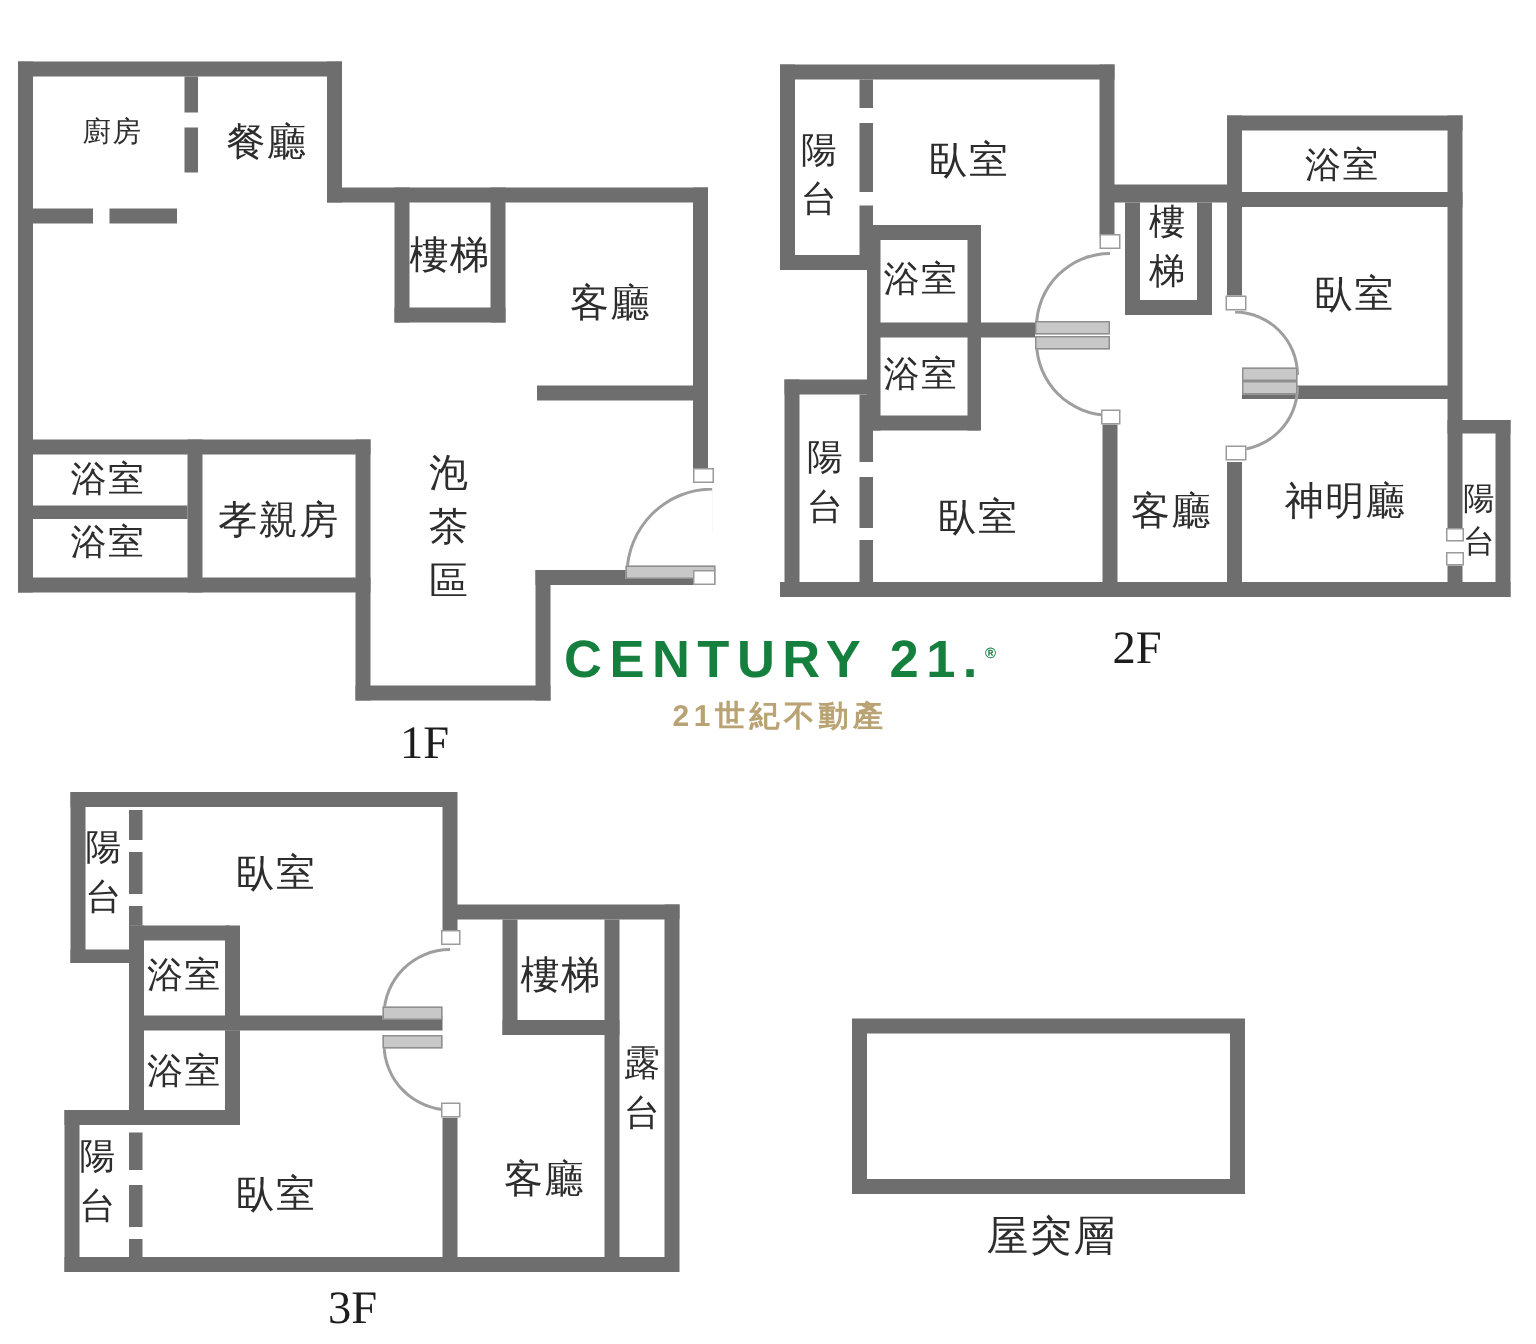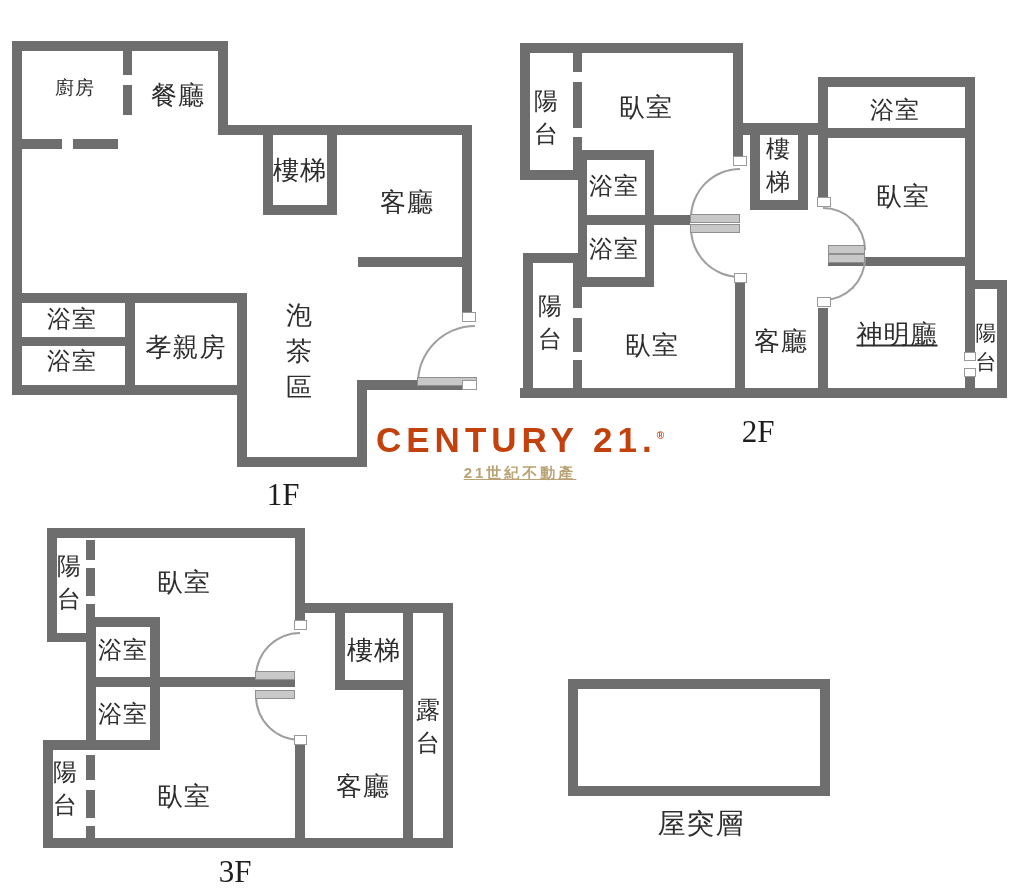--- a/index.html
+++ b/index.html
@@ -15,31 +15,31 @@
   .arc.br{border-right-width:2px;border-bottom-width:2px;border-bottom-right-radius:100%;}
   .room{position:absolute;color:#2d2d2d;font-size:26px;white-space:nowrap;
         transform:translate(-50%,-50%);letter-spacing:1px;}
   .room.vert{white-space:normal;width:1.1em;line-height:1.38;text-align:center;
              word-break:break-all;letter-spacing:0;}
   .floor-label{position:absolute;color:#1d1d1d;font-family:"Liberation Serif",serif;
                font-size:31px;transform:translate(-50%,-50%);}
   #watermark{position:absolute;left:360px;top:420px;width:320px;text-align:center;}
   #brand{font-size:35px;font-weight:bold;letter-spacing:5px;white-space:nowrap;}
   #brand sup{font-size:10px;letter-spacing:0;}
-  #wm-sub{font-size:15px;font-weight:bold;letter-spacing:3px;margin-top:4px;text-decoration:underline;}
+  #wm-sub{font-size:20px;font-weight:bold;letter-spacing:3px;margin-top:4px;}
   #rooftop-box{position:absolute;left:568px;top:679px;width:262px;height:117px;
                border:10px solid #6e6e6e;box-sizing:border-box;background:#fff;}
 </style>
 </head>
 <body>
 
 <div id="canvas">
 
   <div id="watermark">
-    <div id="brand" style="color: #c2410c;"><span>CENTURY 21.</span><sup>®</sup></div>
+    <div id="brand" style="color: #15803d;"><span>CENTURY 21.</span><sup>®</sup></div>
     <div id="wm-sub" style="color: rgb(185, 162, 115);">21世紀不動產</div>
   </div>
 
   <div id="floor-1f">
       <div class="wall" style="left: 12px; top: 41px; width: 216px; height: 10px; background: rgb(110, 110, 110);"></div>
       <div class="wall" style="left: 12px; top: 41px; width: 10px; height: 354px; background: rgb(110, 110, 110);"></div>
       <div class="wall" style="left: 123px; top: 51px; width: 9px; height: 24px; background: rgb(110, 110, 110);"></div>
       <div class="wall" style="left: 123px; top: 85px; width: 9px; height: 30px; background: rgb(110, 110, 110);"></div>
       <div class="wall" style="left: 12px; top: 139px; width: 50px; height: 10px; background: rgb(110, 110, 110);"></div>
       <div class="wall" style="left: 73px; top: 139px; width: 45px; height: 10px; background: rgb(110, 110, 110);"></div>
@@ -122,21 +122,21 @@
       <div class="room vert" style="left: 546px; top: 117px; font-size: 24px;">陽台</div>
       <div class="room" style="left: 646px; top: 107px; font-size: 26px;">臥室</div>
       <div class="room" style="left: 614px; top: 186px; font-size: 24px;">浴室</div>
       <div class="room" style="left: 614px; top: 249px; font-size: 24px;">浴室</div>
       <div class="room vert" style="left: 550px; top: 322px; font-size: 24px;">陽台</div>
       <div class="room" style="left: 652px; top: 345px; font-size: 26px;">臥室</div>
       <div class="room vert" style="left: 778px; top: 165px; font-size: 24px;">樓梯</div>
       <div class="room" style="left: 895px; top: 110px; font-size: 24px;">浴室</div>
       <div class="room" style="left: 903px; top: 196px; font-size: 26px;">臥室</div>
       <div class="room" style="left: 781px; top: 341px; font-size: 26px;">客廳</div>
-      <div class="room" style="left: 897px; top: 334px; font-size: 26px; text-decoration: underline;">神明廳</div>
+      <div class="room" style="left: 897px; top: 334px; font-size: 26px;">神明廳</div>
       <div class="room vert" style="left: 986px; top: 348px; font-size: 21px;">陽台</div>
     </div>
   <div id="floor-3f">
       <div class="wall" style="left: 47px; top: 528px; width: 256px; height: 10px; background: rgb(110, 110, 110);"></div>
       <div class="wall" style="left: 47px; top: 528px; width: 10px; height: 114px; background: rgb(110, 110, 110);"></div>
       <div class="wall" style="left: 47px; top: 633px; width: 43px; height: 9px; background: rgb(110, 110, 110);"></div>
       <div class="wall" style="left: 86px; top: 540px; width: 9px; height: 20px; background: rgb(110, 110, 110);"></div>
       <div class="wall" style="left: 86px; top: 568px; width: 9px; height: 28px; background: rgb(110, 110, 110);"></div>
       <div class="wall" style="left: 86px; top: 604px; width: 9px; height: 13px; background: rgb(110, 110, 110);"></div>
       <div class="wall" style="left: 86px; top: 617px; width: 10px; height: 133px; background: rgb(110, 110, 110);"></div>

